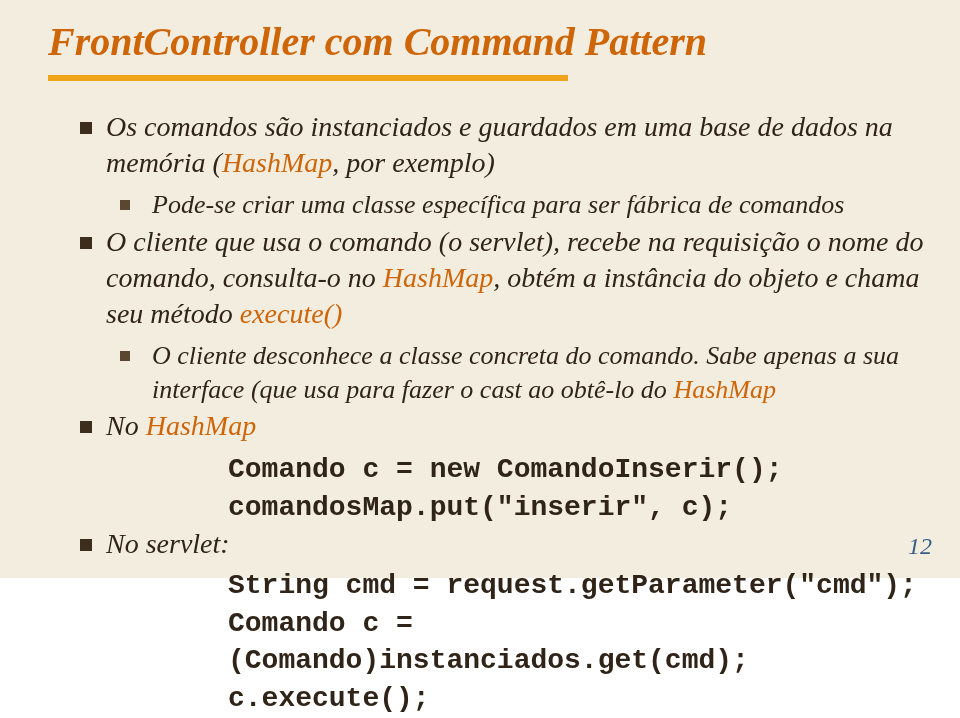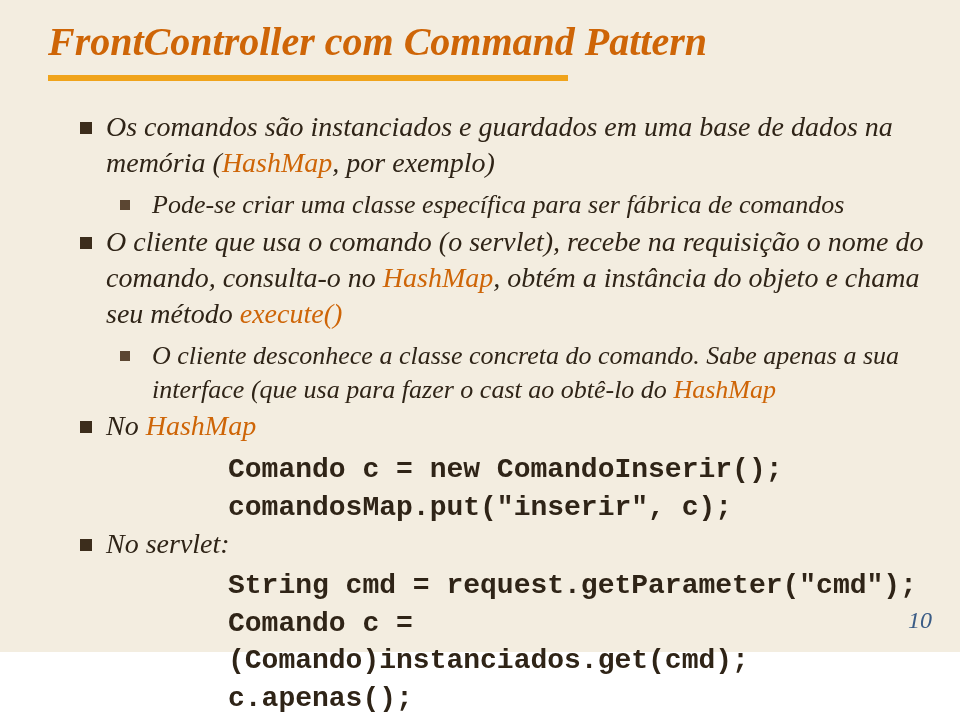--- a/index.html
+++ b/index.html
@@ -6,21 +6,21 @@
     margin: 0;
     padding: 0;
     width: 960px;
     height: 718px;
     background: #fff;
     font-family: Georgia, "Times New Roman", serif;
   }
   .slide {
     position: relative;
     width: 960px;
-    height: 652px;
+    height: 578px;
     background: #F3EDE0;
     box-sizing: border-box;
   }
   .title-wrap {
     padding: 18px 0 0 48px;
   }
   .title {
     color: #CE6507;
     font-size: 40px;
     font-style: italic;
@@ -142,19 +142,19 @@
     </div>
 
     <div class="bullet1">
       <span class="sq big"></span>
       <div class="t1">No servlet:</div>
     </div>
 
     <div class="mono-block tight">
       <div class="mono">String cmd = request.getParameter("cmd");</div>
       <div class="mono">Comando c = (Comando)instanciados.get(cmd);</div>
-      <div class="mono">c.apenas();</div>
+      <div class="mono">c.execute();</div>
     </div>
 
   </div>
 
-  <div class="page-num">10</div>
+  <div class="page-num">12</div>
 </div>
 
 </body></html>

